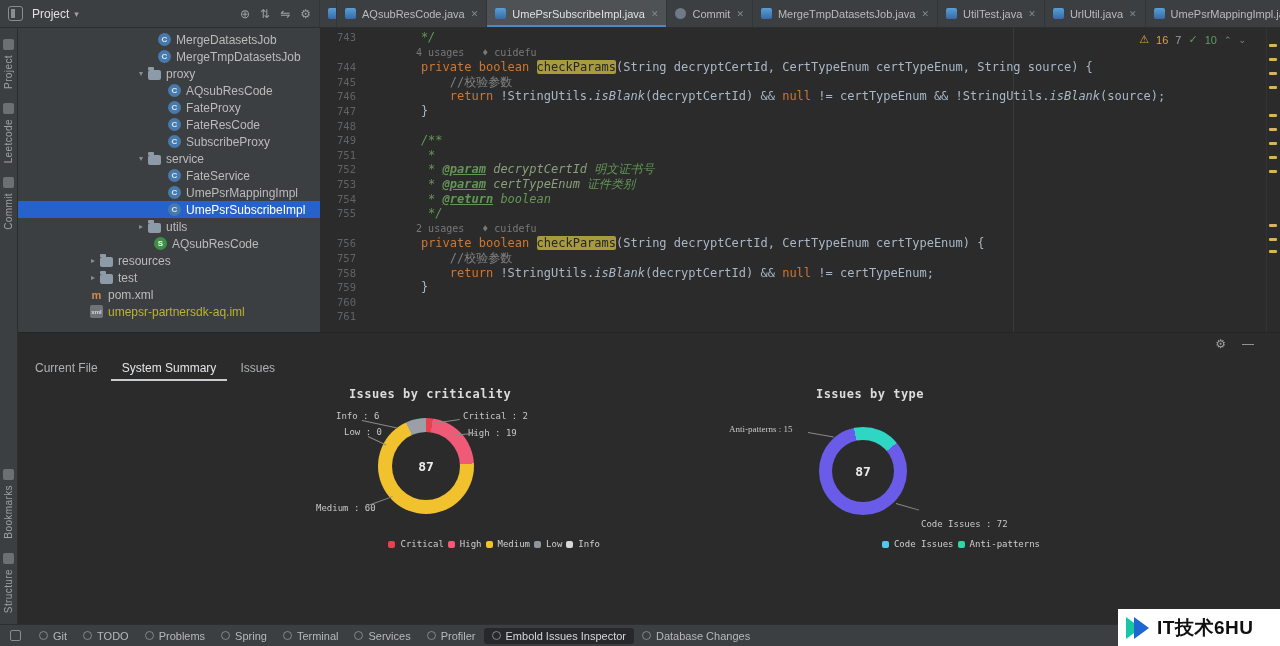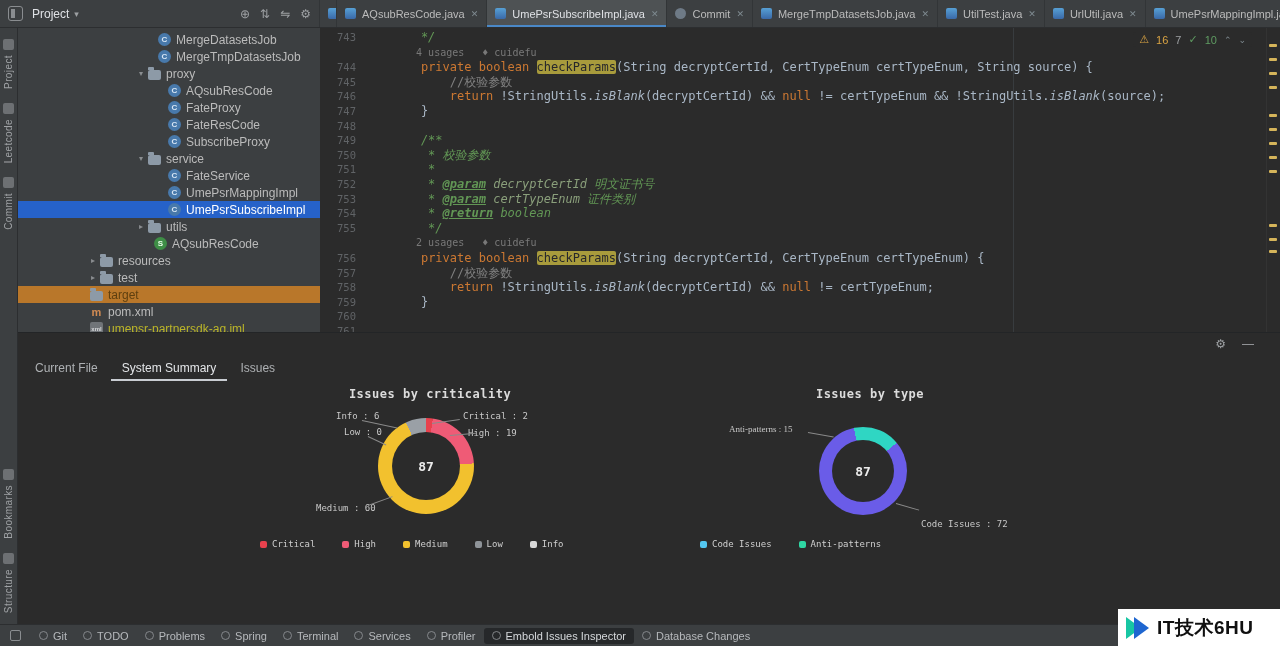--- a/index.html
+++ b/index.html
@@ -78,21 +78,21 @@
 .bptab{display:flex;align-items:center;padding:0 11px;font-size:12px;color:#aeb1b4;cursor:pointer}
 .bptab.active{color:#e3e5e8;box-shadow:inset 0 -2px 0 #c9cdd2}
 #charts{position:relative;height:244px}
 .chart{position:absolute;width:340px;height:190px;top:6px}
 .ctitle{text-align:center;font-family:"DejaVu Sans Mono",monospace;font-weight:bold;font-size:12px;color:#dcdcdc;letter-spacing:.5px}
 .donut{position:absolute;border-radius:50%}
 .hole{position:absolute;border-radius:50%;background:#2b2b2b;display:flex;align-items:center;justify-content:center}
 .total{font-family:"DejaVu Sans Mono",monospace;font-weight:bold;font-size:13px;color:#ececec}
 .callout{position:absolute;font-family:"DejaVu Sans Mono",monospace;font-size:9px;color:#c8c8c8;white-space:nowrap}
 .cl-line{position:absolute;height:1px;background:#8a8a8a;transform-origin:left center}
-.legend{position:absolute;left:0;right:0;top:152px;display:flex;justify-content:flex-start;gap:27px}
+.legend{position:absolute;left:0;right:0;top:152px;display:flex;justify-content:flex-end;gap:4px}
 .litem{display:flex;align-items:center;gap:5px;font-family:"DejaVu Sans Mono",monospace;font-size:9px;color:#cfcfcf}
 .ldot{width:7px;height:7px;border-radius:2px;flex:none}
 
 #status-bar{position:absolute;left:0;right:0;bottom:0;height:22px;background:#3c3f41;border-top:1px solid #2c2e30;
   display:flex;align-items:center;padding:0 6px;font-size:11px;color:#b6b9bc}
 .sw-ic{width:11px;height:11px;border:1px solid #8a8d90;border-radius:2px;margin:0 10px 0 4px}
 .sitem{display:flex;align-items:center;gap:5px;padding:2px 8px;border-radius:3px;cursor:pointer;white-space:nowrap}
 .sitem.active{background:#26282a;color:#d5d8db}
 .sdot{width:9px;height:9px;border:1px solid #8f9295;border-radius:50%;flex:none;opacity:.85}
 
@@ -259,25 +259,20 @@
       <div class="trow" style="padding-left: 68px;">
         <span class="chev">▸</span>
         <span class="ticon folder"></span>
         <span class="tlabel">resources</span>
       </div>
       <div class="trow" style="padding-left: 68px;">
         <span class="chev">▸</span>
         <span class="ticon folder"></span>
         <span class="tlabel">test</span>
       </div>
-      <div class="trow exc" style="padding-left: 58px;">
-        <span class="chev"></span>
-        <span class="ticon folder"></span>
-        <span class="tlabel">target</span>
-      </div>
       <div class="trow" style="padding-left: 58px;">
         <span class="chev"></span>
         <span class="ticon maven">m</span>
         <span class="tlabel">pom.xml</span>
       </div>
       <div class="trow" style="padding-left: 58px;">
         <span class="chev"></span>
         <span class="ticon xml">xml</span>
         <span class="tlabel vcs-yellow">umepsr-partnersdk-aq.iml</span>
       </div>
@@ -287,21 +282,20 @@
     <div id="wrap-guide"></div>
     <div id="code">
         <div class="crow"><span class="gnum">743</span><span class="ccontent"><span class="tk-doc">    */</span></span></div>
         <div class="crow"><span class="gnum"></span><span class="ccontent"><span class="tk-inl">    4 usages</span><span class="tk-inl">   </span><span class="tk-inl2">♦ cuidefu</span></span></div>
         <div class="crow"><span class="gnum">744</span><span class="ccontent"><span class="tk-pl">    </span><span class="tk-kw">private</span><span class="tk-pl"> </span><span class="tk-kw">boolean</span><span class="tk-pl"> </span><span class="tk-hl">checkParams</span><span class="tk-pl">(String decryptCertId, CertTypeEnum certTypeEnum, String source) {</span></span></div>
         <div class="crow"><span class="gnum">745</span><span class="ccontent"><span class="tk-cm">        //校验参数</span></span></div>
         <div class="crow"><span class="gnum">746</span><span class="ccontent"><span class="tk-pl">        </span><span class="tk-kw">return</span><span class="tk-pl"> !StringUtils.</span><span class="tk-it">isBlank</span><span class="tk-pl">(decryptCertId) &amp;&amp; </span><span class="tk-kw">null</span><span class="tk-pl"> != certTypeEnum &amp;&amp; !StringUtils.</span><span class="tk-it">isBlank</span><span class="tk-pl">(source);</span></span></div>
         <div class="crow"><span class="gnum">747</span><span class="ccontent"><span class="tk-pl">    }</span></span></div>
         <div class="crow"><span class="gnum">748</span><span class="ccontent"></span></div>
         <div class="crow"><span class="gnum">749</span><span class="ccontent"><span class="tk-doc">    /**</span></span></div>
-        <div class="crow"><span class="gnum">750</span><span class="ccontent"><span class="tk-doc">     * 校验参数</span></span></div>
         <div class="crow"><span class="gnum">751</span><span class="ccontent"><span class="tk-doc">     *</span></span></div>
         <div class="crow"><span class="gnum">752</span><span class="ccontent"><span class="tk-doc">     * </span><span class="tk-dtag">@param</span><span class="tk-doc"> </span><span class="tk-dpar">decryptCertId</span><span class="tk-doc"> 明文证书号</span></span></div>
         <div class="crow"><span class="gnum">753</span><span class="ccontent"><span class="tk-doc">     * </span><span class="tk-dtag">@param</span><span class="tk-doc"> </span><span class="tk-dpar">certTypeEnum</span><span class="tk-doc"> 证件类别</span></span></div>
         <div class="crow"><span class="gnum">754</span><span class="ccontent"><span class="tk-doc">     * </span><span class="tk-dtag">@return</span><span class="tk-doc"> boolean</span></span></div>
         <div class="crow"><span class="gnum">755</span><span class="ccontent"><span class="tk-doc">     */</span></span></div>
         <div class="crow"><span class="gnum"></span><span class="ccontent"><span class="tk-inl">    2 usages</span><span class="tk-inl">   </span><span class="tk-inl2">♦ cuidefu</span></span></div>
         <div class="crow"><span class="gnum">756</span><span class="ccontent"><span class="tk-pl">    </span><span class="tk-kw">private</span><span class="tk-pl"> </span><span class="tk-kw">boolean</span><span class="tk-pl"> </span><span class="tk-hl">checkParams</span><span class="tk-pl">(String decryptCertId, CertTypeEnum certTypeEnum) {</span></span></div>
         <div class="crow"><span class="gnum">757</span><span class="ccontent"><span class="tk-cm">        //校验参数</span></span></div>
         <div class="crow"><span class="gnum">758</span><span class="ccontent"><span class="tk-pl">        </span><span class="tk-kw">return</span><span class="tk-pl"> !StringUtils.</span><span class="tk-it">isBlank</span><span class="tk-pl">(decryptCertId) &amp;&amp; </span><span class="tk-kw">null</span><span class="tk-pl"> != certTypeEnum;</span></span></div>
         <div class="crow"><span class="gnum">759</span><span class="ccontent"><span class="tk-pl">    }</span></span></div>

